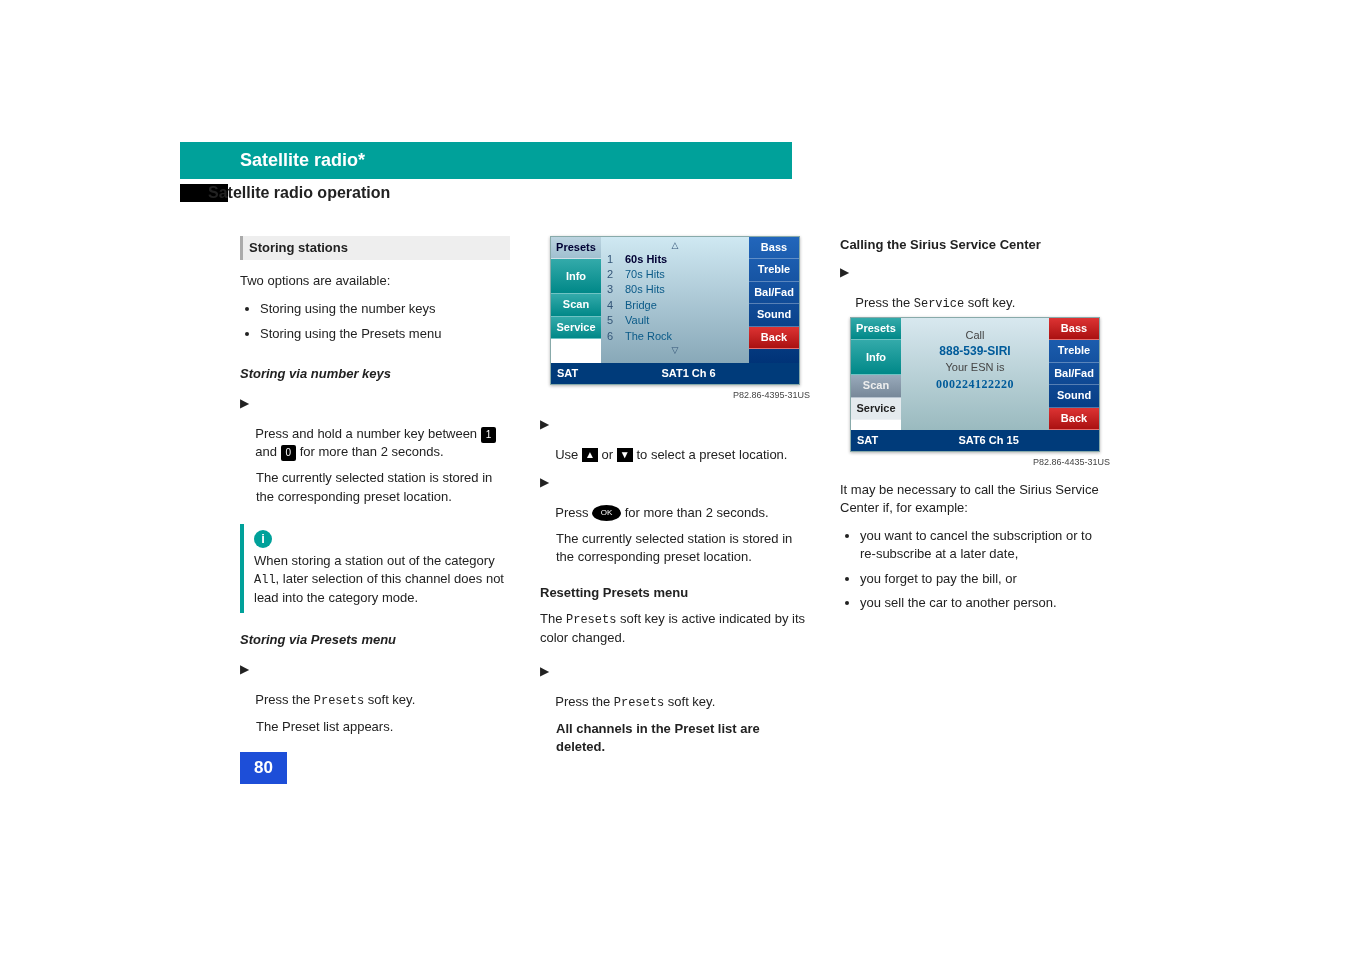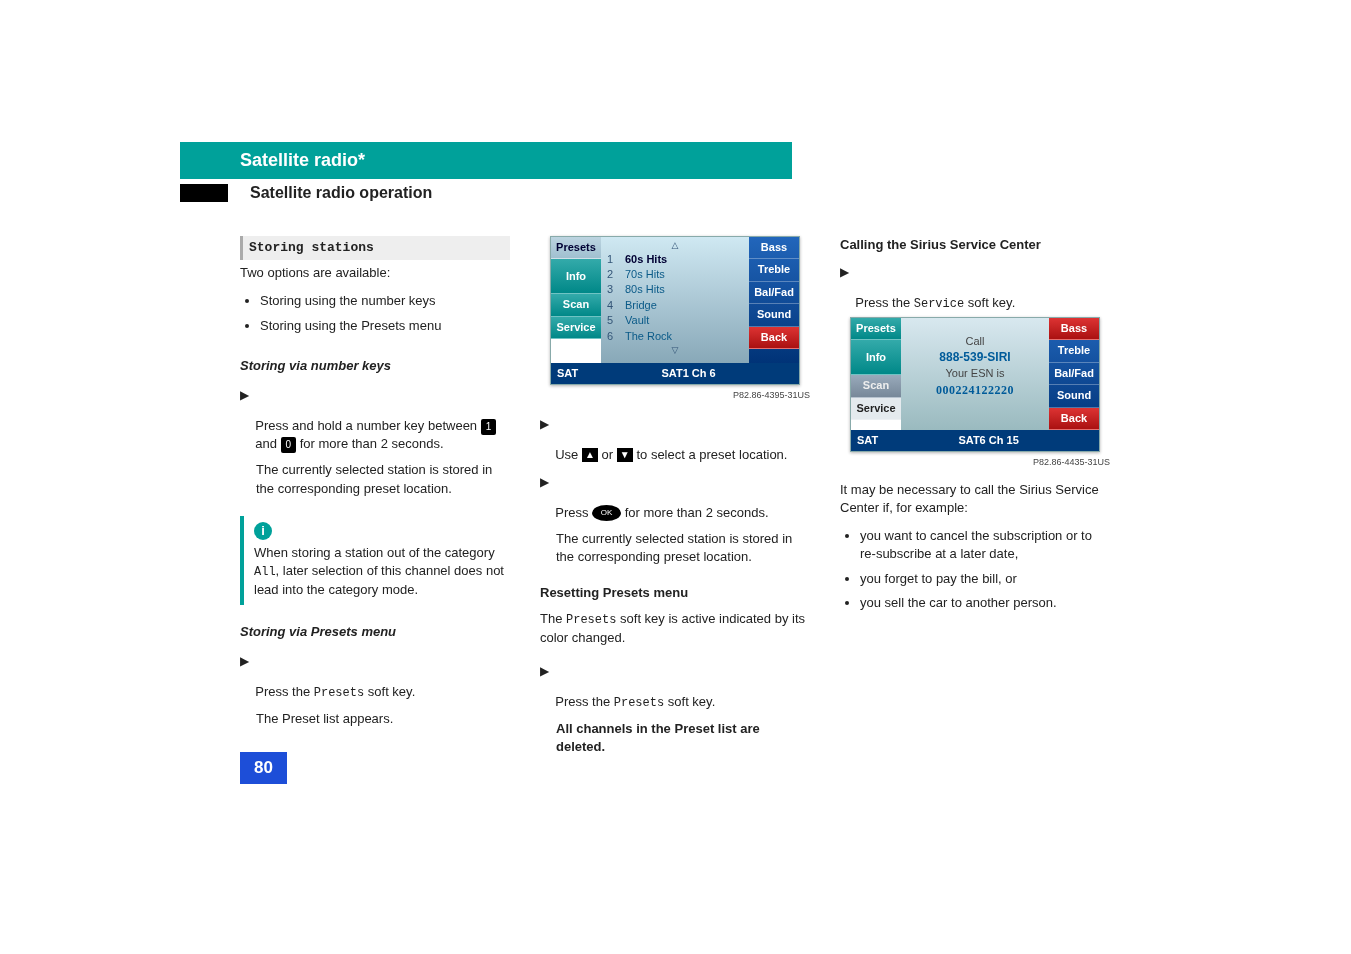--- a/index.html
+++ b/index.html
@@ -24,21 +24,21 @@
     font-size: 18px;
     padding: 8px 32px 8px 60px;
     width: 520px;
   }
   .subtitle {
     position: absolute;
     top: 184px;
     left: 180px;
     font-weight: bold;
     font-size: 16px;
-    padding-left: 70px;
+    padding-left: 28px;
   }
   .subtitle-black {
     position: absolute;
     top: 184px;
     left: 180px;
     width: 48px;
     height: 18px;
     background: #000;
   }
   .content {
@@ -55,22 +55,22 @@
     flex-direction: column;
     font-size: 13px;
     line-height: 1.4;
   }
   .section-label {
     background: #eee;
     border-left: 3px solid #aaa;
     font-weight: bold;
     font-size: 13px;
     padding: 3px 6px;
+    margin-bottom: 8px;
     display: inline-block;
-    font-family: Liberation Mono, monospace;
   }
   .para { margin: 4px 0 10px 0; }
   ul.bullets {
     margin: 0 0 10px 20px;
     padding: 0;
   }
   ul.bullets li { margin-bottom: 6px; }
   .h5 {
     font-style: italic;
     font-weight: bold;
@@ -187,21 +187,21 @@
   .caption {
     text-align: right;
     font-size: 9px;
     color: #444;
     margin-bottom: 8px;
   }
   .center-service {
     flex: 1;
     background: linear-gradient(#d8e8ef, #9ababf);
     text-align: center;
-    padding: 16px 4px;
+    padding: 10px 4px;
     color: #222;
   }
   .center-service .call { font-size: 11px; color: #444; }
   .center-service .phone { font-size: 12px; color: #005b9a; font-weight: bold; }
   .center-service .esn-label { font-size: 11px; color: #444; }
   .center-service .esn { font-size: 12px; color: #005b9a; font-weight: bold; letter-spacing: 0.5px; font-family: Liberation Serif, serif; }
   .up-down { text-align: center; font-size: 9px; color: #357; }
 
   .page-number {
     position: absolute;

